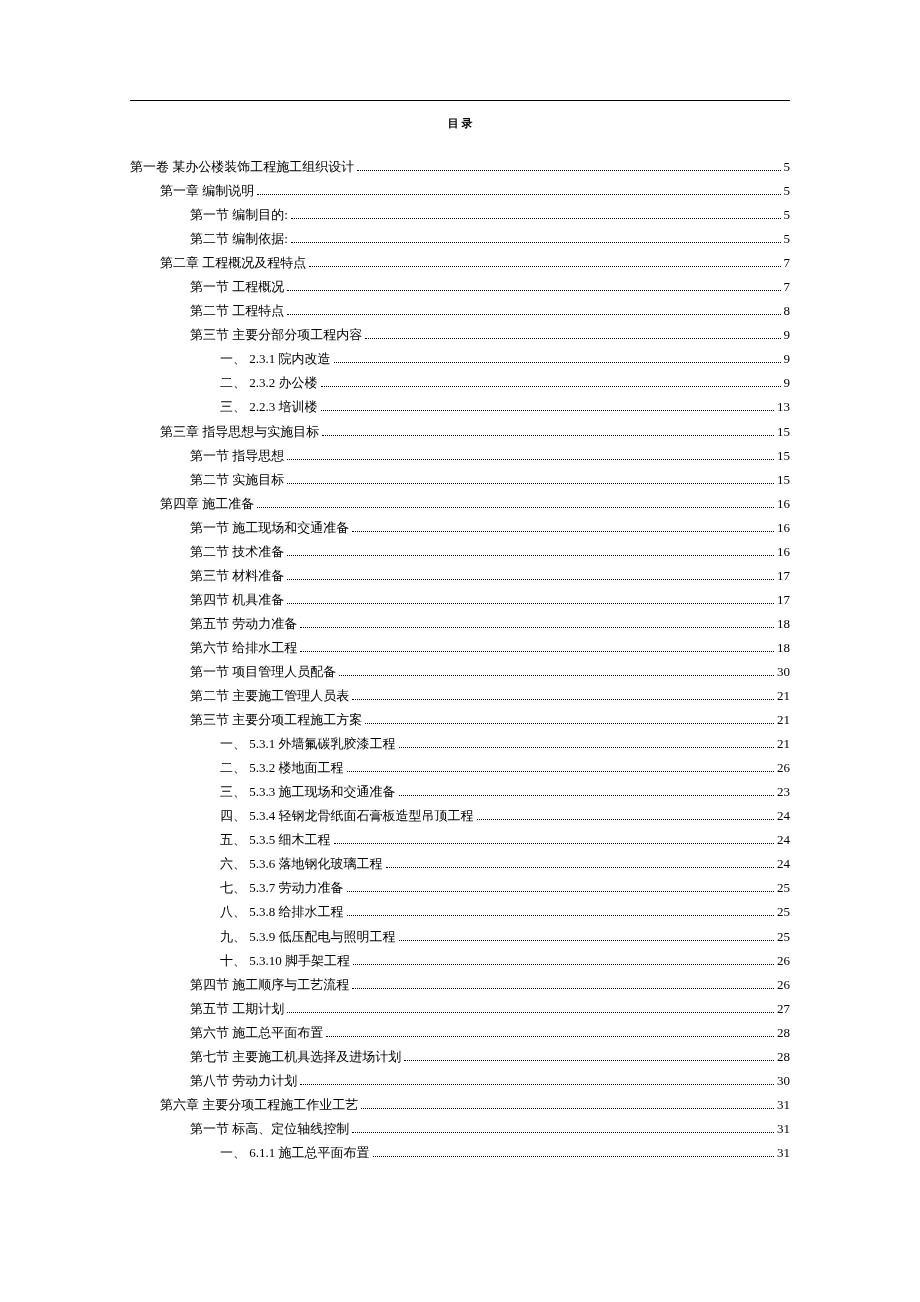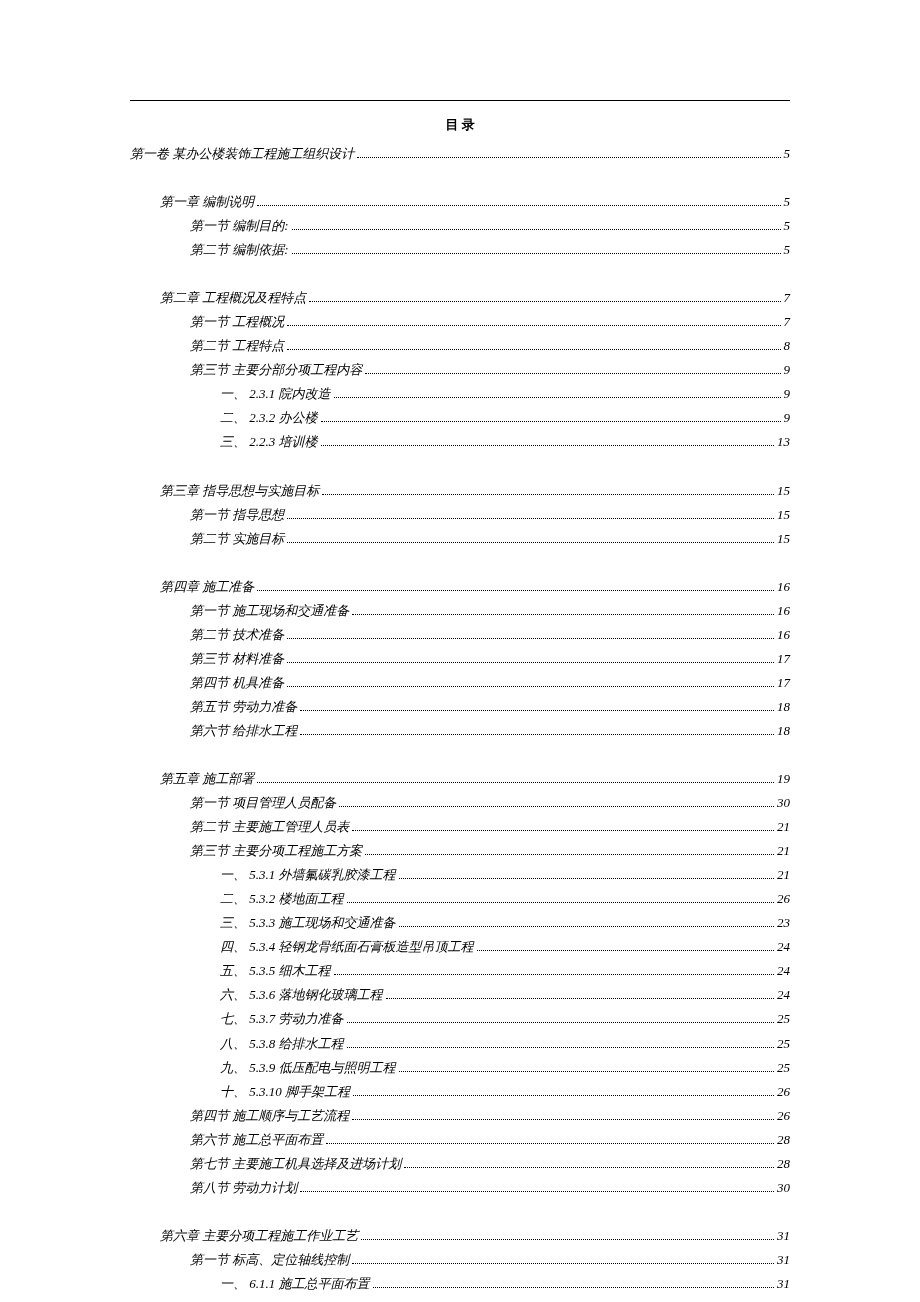--- a/index.html
+++ b/index.html
@@ -13,46 +13,45 @@
       width: 920px;
       margin: 0 auto;
       padding: 100px 130px 100px 130px;
     }
     .content {
       border-top: 1px solid #000;
       padding-top: 15px;
     }
     .title {
       text-align: center;
-      font-size: 13px;
+      font-size: 11px;
       font-weight: bold;
-      margin-bottom: 8px;
+      margin-bottom: 24px;
     }
     .toc-line {
       display: flex;
       align-items: baseline;
       font-size: 13px;
       line-height: 1.85;
       white-space: nowrap;
-      font-style: italic;
     }
     .toc-text {
       flex-shrink: 0;
     }
     .dots {
       flex: 1;
       border-bottom: 1.5px dotted #000;
       margin: 0 3px 3px 3px;
       min-width: 10px;
     }
     .page-num {
       flex-shrink: 0;
     }
     .lvl-0 { padding-left: 0; }
-    .lvl-1 { padding-left: 30px; margin-top: 24px; }
+    .lvl-1 { padding-left: 30px; }
     .lvl-2 { padding-left: 60px; }
     .lvl-3 { padding-left: 90px; }
   </style>
 </head>
 <body>
 
 <div class="content">
   <div class="title">目 录</div>
   <div id="toc-body">
       <div class="toc-line lvl-0">
@@ -153,25 +152,20 @@
       <div class="toc-line lvl-2">
         <span class="toc-text">第五节 劳动力准备</span>
         <span class="dots"></span>
         <span class="page-num">18</span>
       </div>
       <div class="toc-line lvl-2">
         <span class="toc-text">第六节 给排水工程</span>
         <span class="dots"></span>
         <span class="page-num">18</span>
       </div>
-      <div class="toc-line lvl-1">
-        <span class="toc-text">第五章 施工部署</span>
-        <span class="dots"></span>
-        <span class="page-num">19</span>
-      </div>
       <div class="toc-line lvl-2">
         <span class="toc-text">第一节 项目管理人员配备</span>
         <span class="dots"></span>
         <span class="page-num">30</span>
       </div>
       <div class="toc-line lvl-2">
         <span class="toc-text">第二节 主要施工管理人员表</span>
         <span class="dots"></span>
         <span class="page-num">21</span>
       </div>
@@ -227,20 +221,25 @@
       </div>
       <div class="toc-line lvl-3">
         <span class="toc-text">十、 5.3.10 脚手架工程</span>
         <span class="dots"></span>
         <span class="page-num">26</span>
       </div>
       <div class="toc-line lvl-2">
         <span class="toc-text">第四节 施工顺序与工艺流程</span>
         <span class="dots"></span>
         <span class="page-num">26</span>
+      </div>
+      <div class="toc-line lvl-2">
+        <span class="toc-text">第五节 工期计划</span>
+        <span class="dots"></span>
+        <span class="page-num">27</span>
       </div>
       <div class="toc-line lvl-2">
         <span class="toc-text">第六节 施工总平面布置</span>
         <span class="dots"></span>
         <span class="page-num">28</span>
       </div>
       <div class="toc-line lvl-2">
         <span class="toc-text">第七节 主要施工机具选择及进场计划</span>
         <span class="dots"></span>
         <span class="page-num">28</span>

